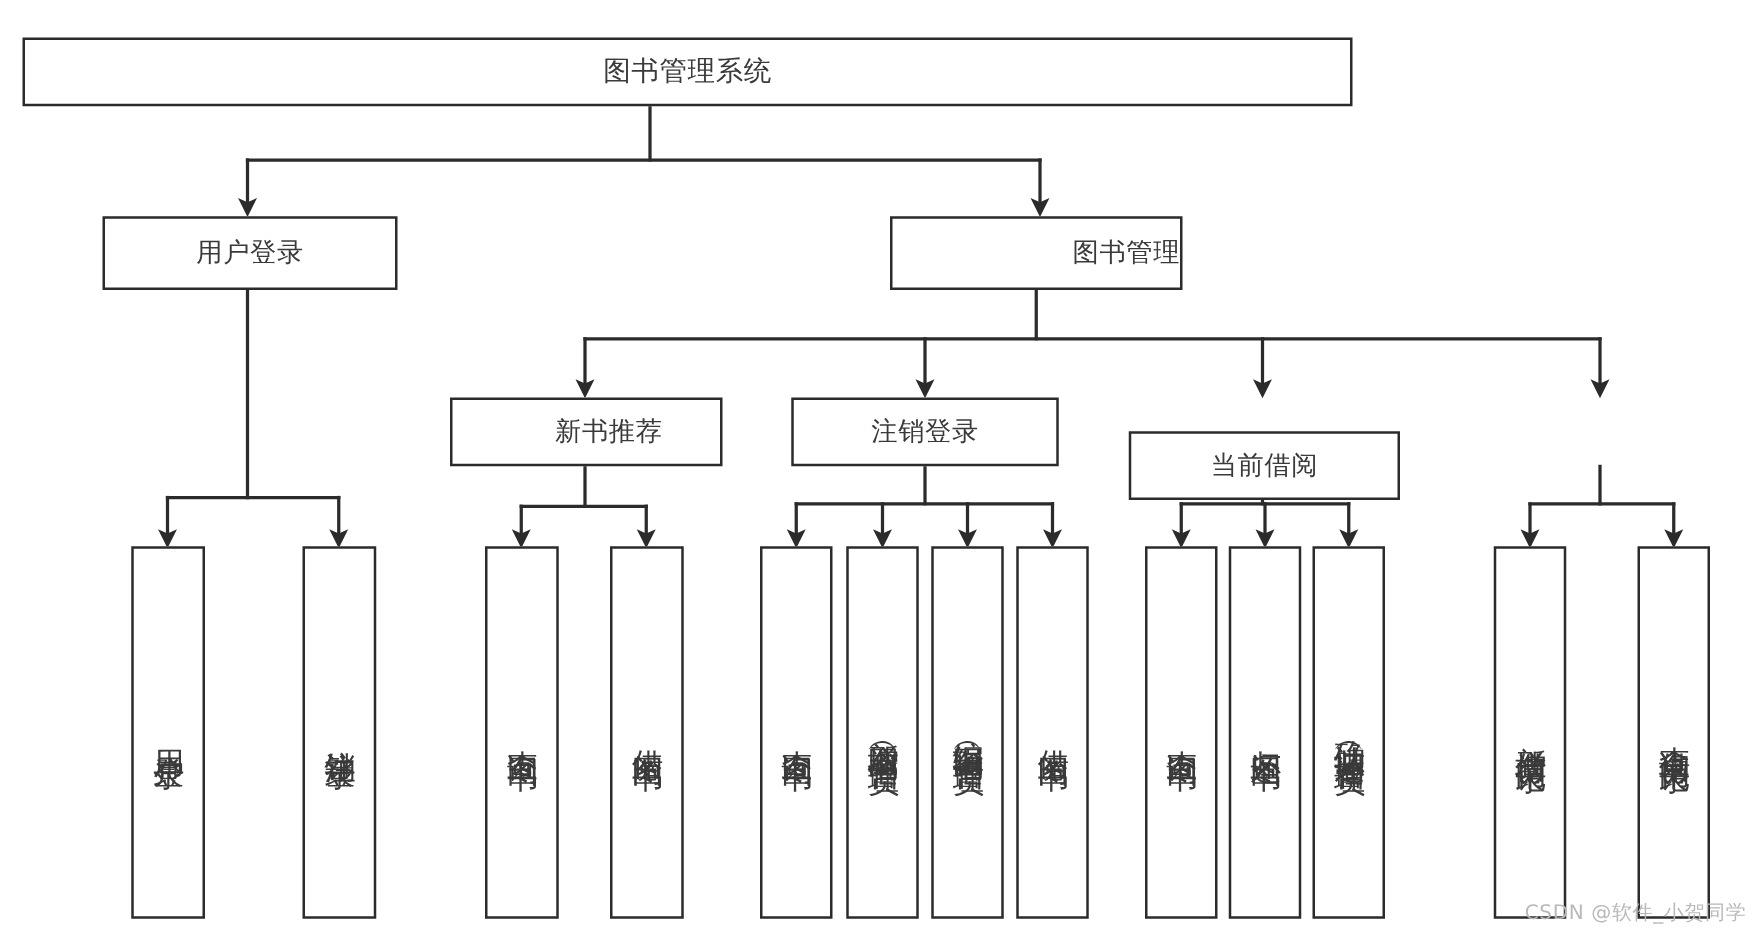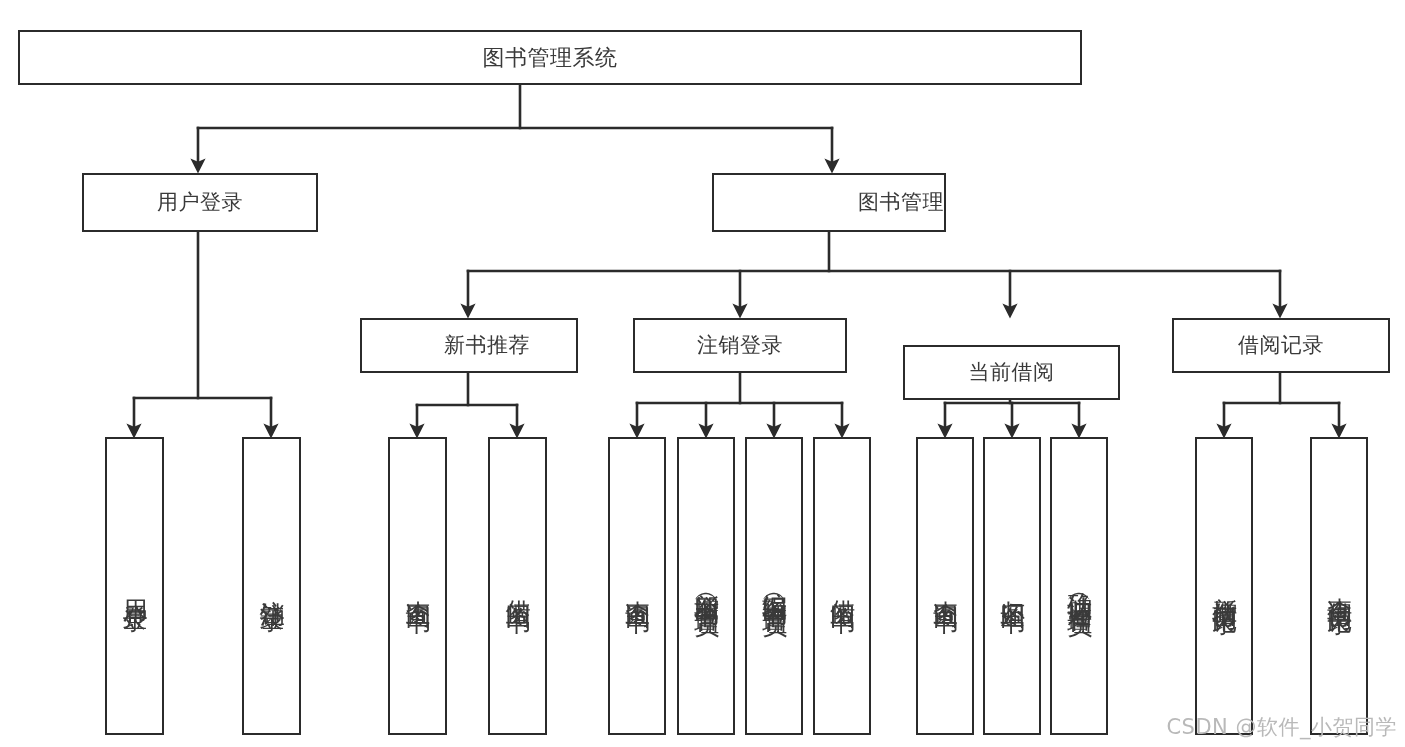--- a/index.html
+++ b/index.html
@@ -63,21 +63,21 @@
     text-orientation: upright;
     font-size: 25px;
     line-height: 1.05;
     letter-spacing: 3px;
     max-height: 100%;
   }
   #watermark {
     position: absolute;
     right: 8px;
     bottom: 6px;
-    font-size: 21px;
+    font-size: 16px;
     color: #b9b9b9;
     letter-spacing: 0.5px;
     white-space: nowrap;
     pointer-events: none;
   }
 </style>
 </head>
 <body>
 
 <div id="diagram-root">
@@ -149,23 +149,20 @@
   </div>
 
   <div class="node horiz mid" style="left:633px; top:318px; width:214px; height:55px;">
     <span class="label">注销登录</span>
   </div>
 
   <div class="node horiz mid" style="left:903px; top:318px; width:217px; height:55px;margin-top:27px;">
     <span class="label">当前借阅</span>
   </div>
 
-  <div class="node horiz mid" style="left:1172px; top:318px; width:218px; height:55px;">
-    <span class="label">借阅记录</span>
-  </div>
 
   <div class="node vert" style="left:105px; top:437px; width:59px; height:298px;">
     <span class="label">用户登录</span>
   </div>
   <div class="node vert" style="left:242px; top:437px; width:59px; height:298px;">
     <span class="label">注销登录</span>
   </div>
 
   <div class="node vert" style="left:388px; top:437px; width:59px; height:298px;">
     <span class="label">查询图书</span>

